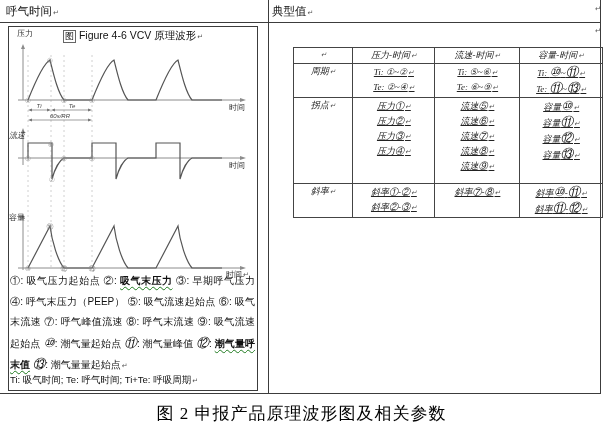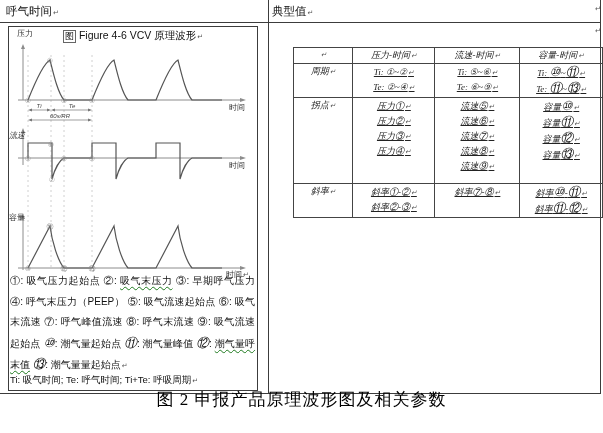--- a/index.html
+++ b/index.html
@@ -13,36 +13,36 @@
   .cr{font-size:7px;color:#555;margin-left:1px;vertical-align:baseline;}
   
   .vline,.hline{position:absolute;background:#3c3c3c;}
   
   .figbox{position:absolute;left:8px;top:26px;width:250px;height:365px;border:1px solid #3c3c3c;box-sizing:border-box;}
   .figtitle{left:8px;top:29px;width:250px;text-align:center;font-size:10.5px;color:#111;}
   .boxedchar{display:inline-block;border:1px solid #666;padding:0 1px;font-size:9px;line-height:11px;margin-right:3px;}
   .axl{font-size:8px;color:#333;z-index:5;}
   
   .legend{left:10px;top:271px;width:245px;font-size:10px;line-height:20.5px;color:#111;text-align:justify;}
-  .legend .wavy{text-decoration:underline wavy #1f7a1f 1px;text-underline-offset:2px;}
+  .legend .wavy{text-decoration:underline wavy #1f7a1f 1px;text-underline-offset:2px;font-weight:bold;}
   .note{left:10px;top:374px;width:245px;font-size:9.5px;color:#111;}
   .crline{left:10px;top:355px;}
   
   .vals{position:absolute;left:293px;top:47px;border-collapse:collapse;table-layout:fixed;}
   .vals td{
     border:1px solid #444;vertical-align:top;padding:1px 2px 0 2px;
     font-family:"Liberation Serif",serif;font-style:italic;
     font-size:9px;color:#222;text-align:center;
   }
   .vals .tline{line-height:14px;white-space:nowrap;text-decoration:underline;}
   .cn2{font-size:12.5px;font-style:italic;}
   .c0{width:57px}.c1{width:79px}.c2{width:82px}.c3{width:79px}
   .r0 td{height:14px}.r1 td{height:32px}.r2 td{height:84px}.r3 td{height:29px}
   
-  .caption{left:0;top:388px;width:603px;text-align:center;
+  .caption{left:0;top:402px;width:603px;text-align:center;
     font-family:"Liberation Serif",serif;font-size:17px;color:#000;letter-spacing:1px;}
   
   .mk{font-size:7px;fill:#8a8a8a;text-anchor:middle;dominant-baseline:central;font-style:normal;}
   .ann{font-size:6px;fill:#444;font-style:italic;text-anchor:middle;}
   .fig-svg{position:absolute;left:10px;top:40px;}
 </style>
 </head>
 <body>
 
 <span class="abs hdr" style="left:6px;top:4px;"><span>呼气时间</span><span class="cr">↵</span></span>

